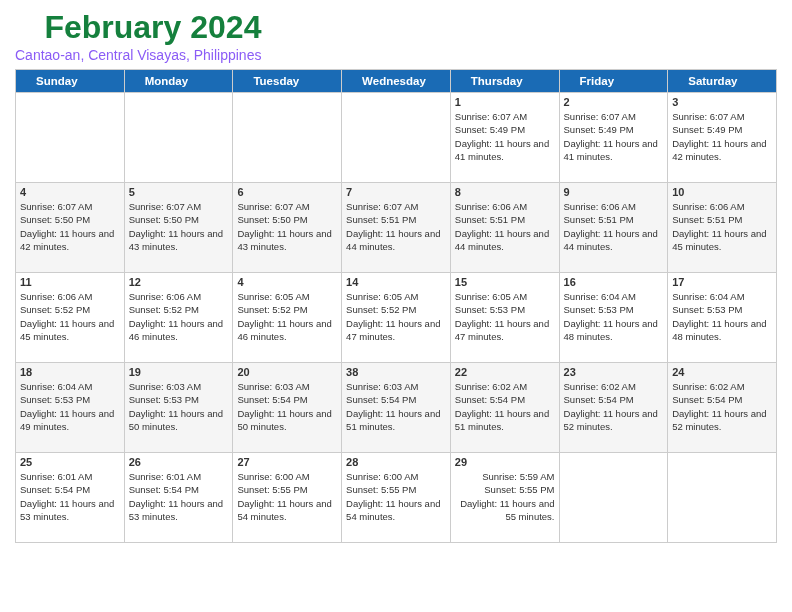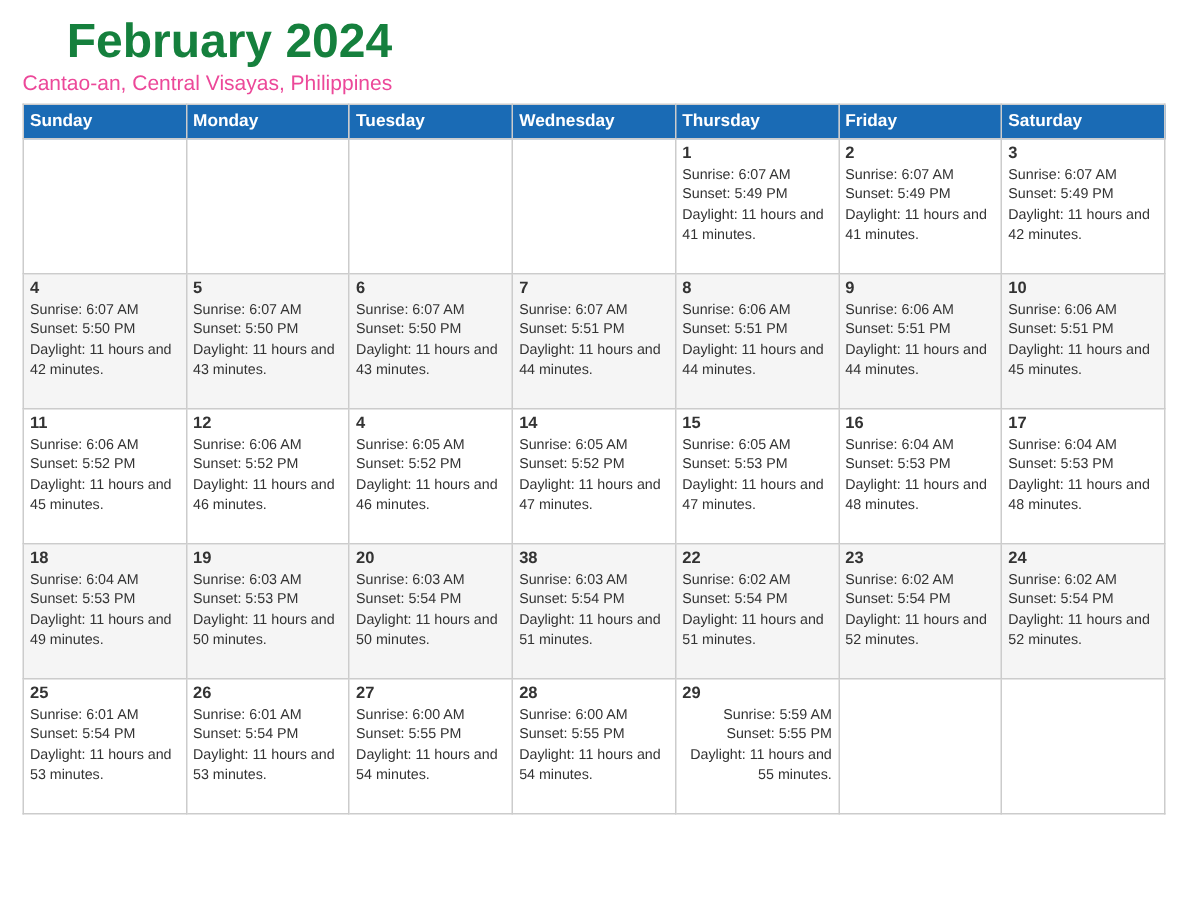--- a/index.html
+++ b/index.html
@@ -36,34 +36,34 @@
     }
     .title-block { text-align: right; }
     .month-title {
       font-size: 32px;
       font-weight: bold;
       color: #15803d;
       line-height: 1.1;
     }
     .subtitle {
       font-size: 14px;
-      color: #ec4899;
+      color: #8b5cf6;
       margin-top: 2px;
     }
     table {
       width: 100%;
       border-collapse: collapse;
       table-layout: fixed;
     }
     th {
       background: #1a6bb5;
       color: #fff;
       font-size: 11.5px;
       font-weight: bold;
-      padding: 5px 4px;
+      padding: 5px 20px;
       text-align: left;
       border: 1px solid #ccc;
     }
     td {
       vertical-align: top;
       border: 1px solid #ccc;
       padding: 3px 4px;
       height: 90px;
       font-size: 9.5px;
       color: #333;

